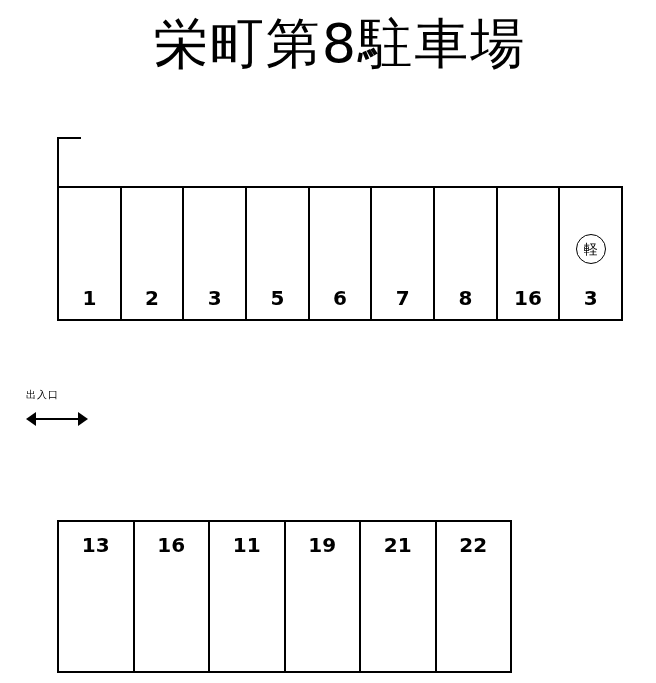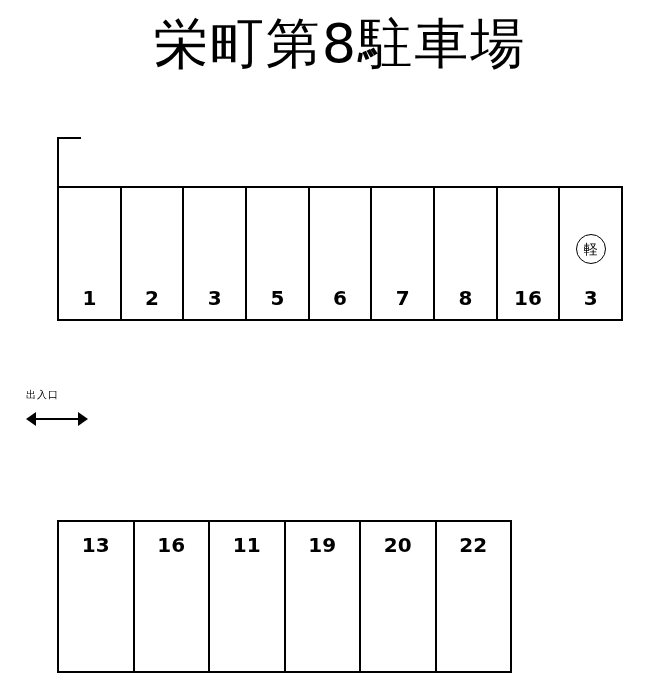--- a/index.html
+++ b/index.html
@@ -219,18 +219,18 @@
   <div class="stall">
     <div class="stall-num">16</div>
   </div>
   <div class="stall">
     <div class="stall-num">11</div>
   </div>
   <div class="stall">
     <div class="stall-num">19</div>
   </div>
   <div class="stall">
-    <div class="stall-num">20</div>
+    <div class="stall-num">21</div>
   </div>
   <div class="stall">
     <div class="stall-num">22</div>
   </div>
 </div>
 
 </body></html>

